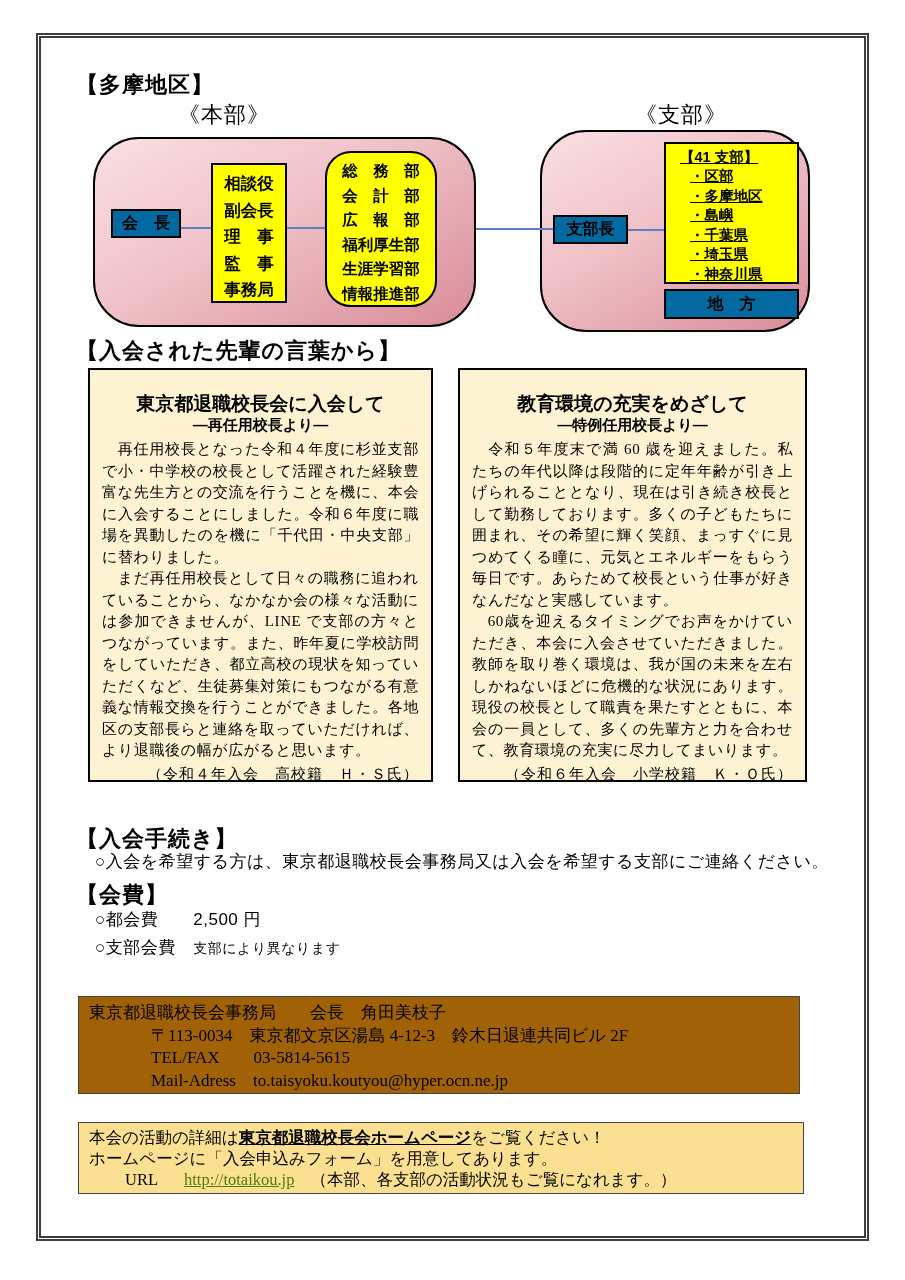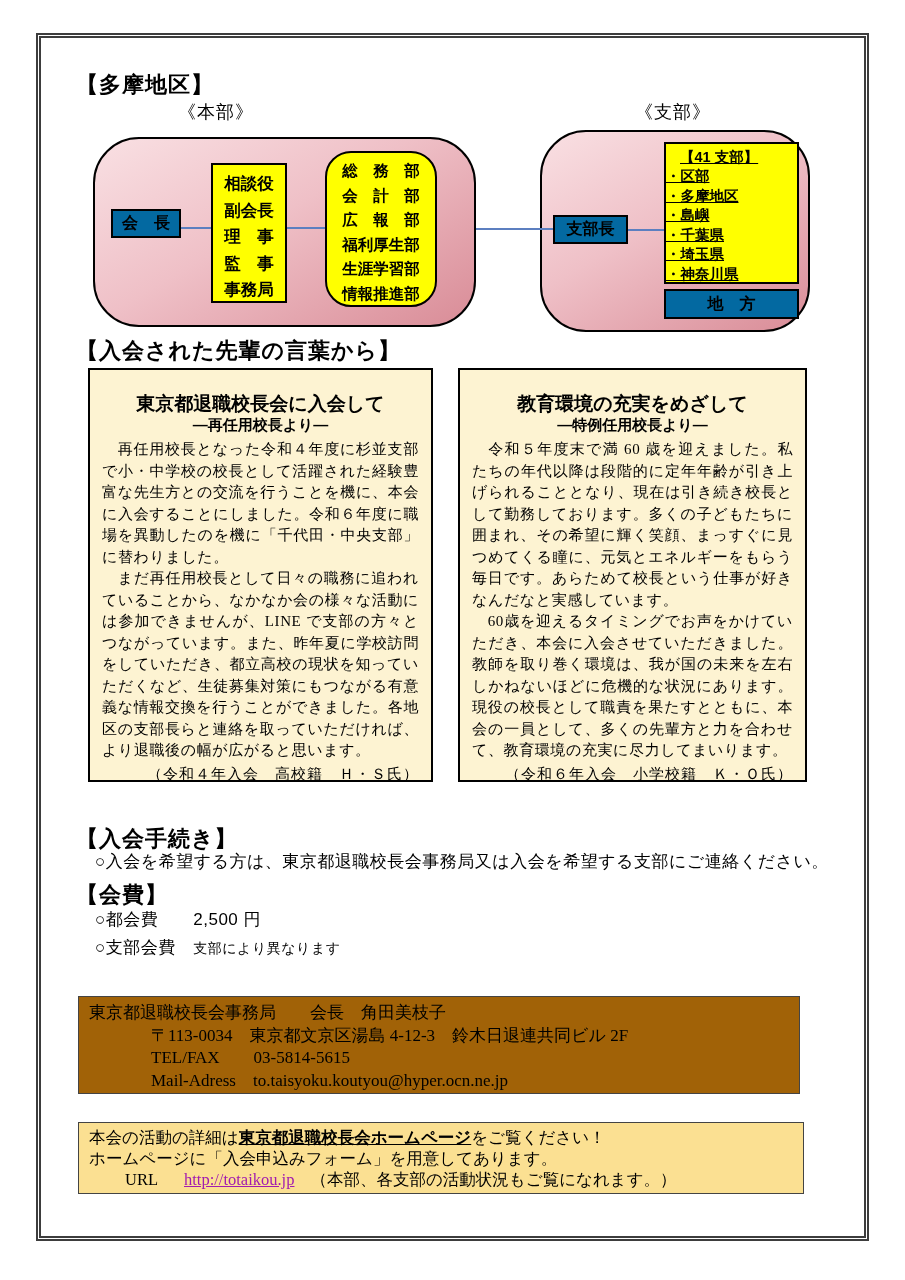--- a/index.html
+++ b/index.html
@@ -11,21 +11,21 @@
   .abs{position:absolute;}
   .frame{
     left:36px;top:33px;width:833px;height:1208px;
     border:5px double #3d3d3d;background:#fff;box-sizing:border-box;
   }
   .heading{
     font-weight:bold;font-size:22px;letter-spacing:1px;
     font-family:"Liberation Sans",sans-serif;
   }
   .chart-label{
-    font-family:"Liberation Serif",serif;font-size:18px;letter-spacing:1px;
+    font-family:"Liberation Serif",serif;font-size:22px;letter-spacing:1px;
   }
   .pink{
     border:2px solid #000;border-radius:46px;box-sizing:border-box;
     background:linear-gradient(150deg,#f9e0e3 0%,#efc0c7 45%,#d98c97 100%);
   }
   .ybox{
     background:#0369a1;border:2px solid #000;box-sizing:border-box;
     display:flex;align-items:center;justify-content:center;
     font-weight:bold;font-family:"Liberation Sans",sans-serif;
   }
@@ -33,21 +33,21 @@
     background:#ffff00;border:2px solid #000;box-sizing:border-box;
     font-weight:bold;font-family:"Liberation Sans",sans-serif;
   }
   .officers-box{padding-top:5px;}
   .officers-box div{font-size:16.5px;line-height:26.5px;text-align:center;}
   .departments-box{border-radius:26px;padding-top:6px;}
   .departments-box div{font-size:15.5px;line-height:24.5px;text-align:center;}
   .branches-box{padding-top:3px;text-decoration:underline;}
   .branches-title{font-size:14.5px;line-height:20px;padding-left:14px;}
   .branches-box ul{margin:0;padding:0;list-style:none;}
-  .branches-box li{font-size:14.5px;line-height:19.5px;}
+  .branches-box li{font-size:14.5px;line-height:19.5px;padding-left:24px;}
   .cline{position:absolute;height:2px;background:#5c7fc0;}
   .tbox{
     background:#fdf3d2;border:2px solid #000;box-sizing:border-box;
     padding:8px 12px;font-family:"Liberation Serif",serif;
   }
   .ttitle{
     text-align:center;font-weight:bold;font-size:19px;
     font-family:"Liberation Sans",sans-serif;margin-top:14px;line-height:23px;
   }
   .tsub{
@@ -68,21 +68,21 @@
   }
   .green-box .indent{padding-left:62px;}
   .gold-box{
     left:78px;top:1122px;width:726px;height:72px;background:#fbe092;
     border:1px solid #444;box-sizing:border-box;padding:4px 10px;
     font-family:"Liberation Serif",serif;font-size:16.5px;line-height:21px;
   }
   .hp-link-strong{font-weight:bold;text-decoration:underline;}
   .url-line{padding-left:36px;}
   .url-label{margin-right:26px;}
-  .url-link{color:#a21caf;text-decoration:underline;margin-right:16px;cursor:pointer;}
+  .url-link{color:#4d7c0f;text-decoration:underline;margin-right:16px;cursor:pointer;}
 </style>
 </head>
 <body>
 
 <div class="abs frame"></div>
 
 <div class="abs heading" style="left:76px;top:70px;">【多摩地区】</div>
 
 <div class="abs chart-label" style="left:178px;top:100px;">《本部》</div>
 <div class="abs chart-label" style="left:635px;top:100px;">《支部》</div>

